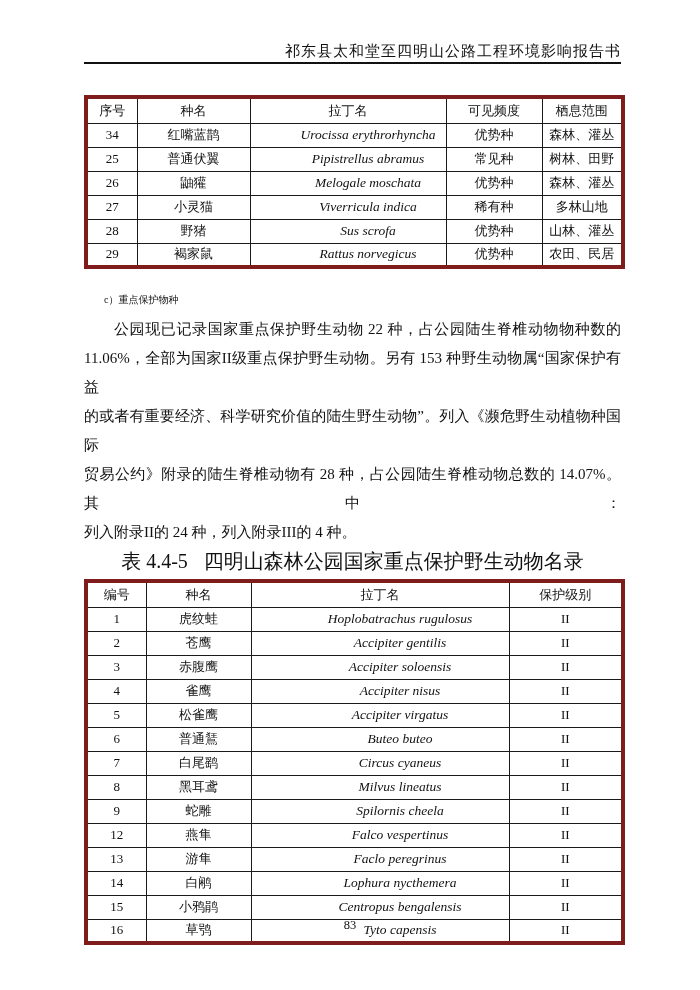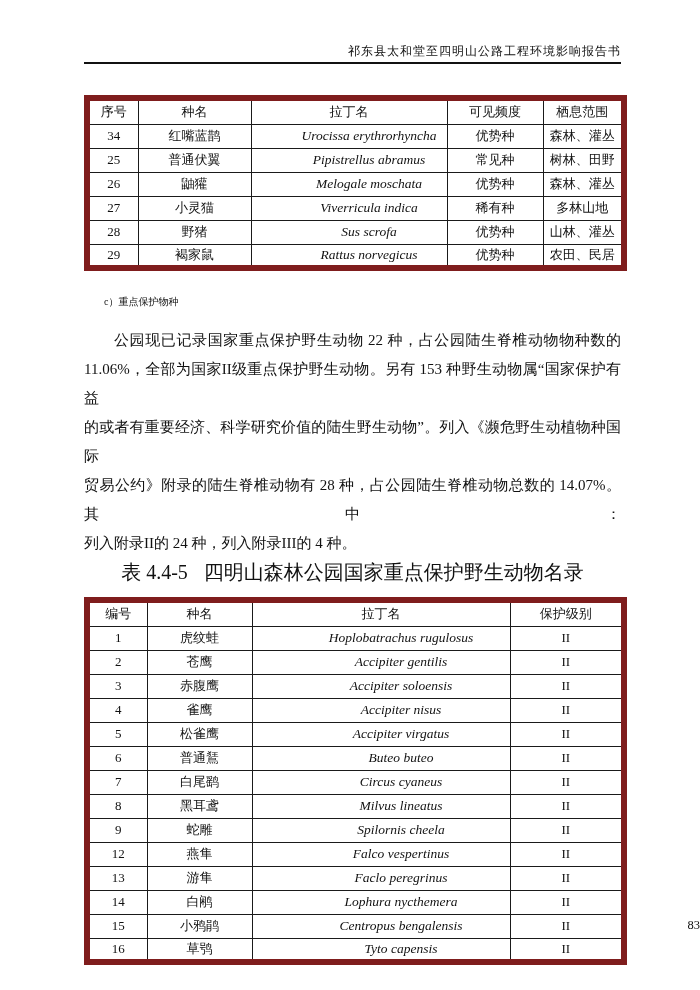--- a/index.html
+++ b/index.html
@@ -12,60 +12,60 @@
     overflow: hidden;
   }
   .content {
     position: absolute;
     left: 84px; top: 0;
     width: 537px;
     padding-top: 44px;
   }
   
   .header-title {
-    font-size: 12px;
+    font-size: 15px;
     line-height: 15px;
     text-align: right;
     letter-spacing: 1px;
   }
   .header-rule {
     margin-top: 3px;
     border-top: 2px solid #111;
     height: 0;
   }
   
   table {
     border-collapse: collapse;
     table-layout: fixed;
     width: 537px;
-    border: 6px solid #7f1d1d;
+    border: 4px solid #7f1d1d;
   }
   th, td {
     border: 1px solid #1a1a1a;
     text-align: center;
     vertical-align: middle;
     font-weight: normal;
     font-size: 13px;
     height: 24px;
     padding: 0 2px;
     white-space: nowrap;
     overflow: hidden;
   }
   thead th { height: 26px; }
   .latin { font-style: italic; font-size: 13.5px; padding-left: 42px; }
   .t1 { margin-top: 31px; }
-  .t2 { margin-top: 14px; }
+  .t2 { margin-top: 7px; }
   
   .section-heading {
     margin-top: 20px;
     margin-left: 2em;
     font-size: 10px;
     line-height: 22px;
   }
-  .para { margin-top: 13px; }
+  .para { margin-top: 4px; }
   .para-line {
     font-size: 15px;
     line-height: 29px;
     text-align: justify;
     text-align-last: justify;
     white-space: normal;
   }
   .para .para-line:last-of-type { text-align-last: left; }
   .para .para-line:first-of-type { text-indent: 2em; }
   
@@ -75,21 +75,21 @@
     font-weight: normal;
     font-size: 20px;
     line-height: 22px;
   }
   .tbl-title .gap { display: inline-block; width: 16px; }
   
   .page-number {
     position: absolute;
     left: 0; right: 0;
     top: 918px;
-    text-align: right;
+    text-align: center;
     font-size: 12.5px;
   }
 </style>
 </head>
 <body>
 
 <div class="content">
 
   <div class="header">
     <div class="header-title">祁东县太和堂至四明山公路工程环境影响报告书</div>

